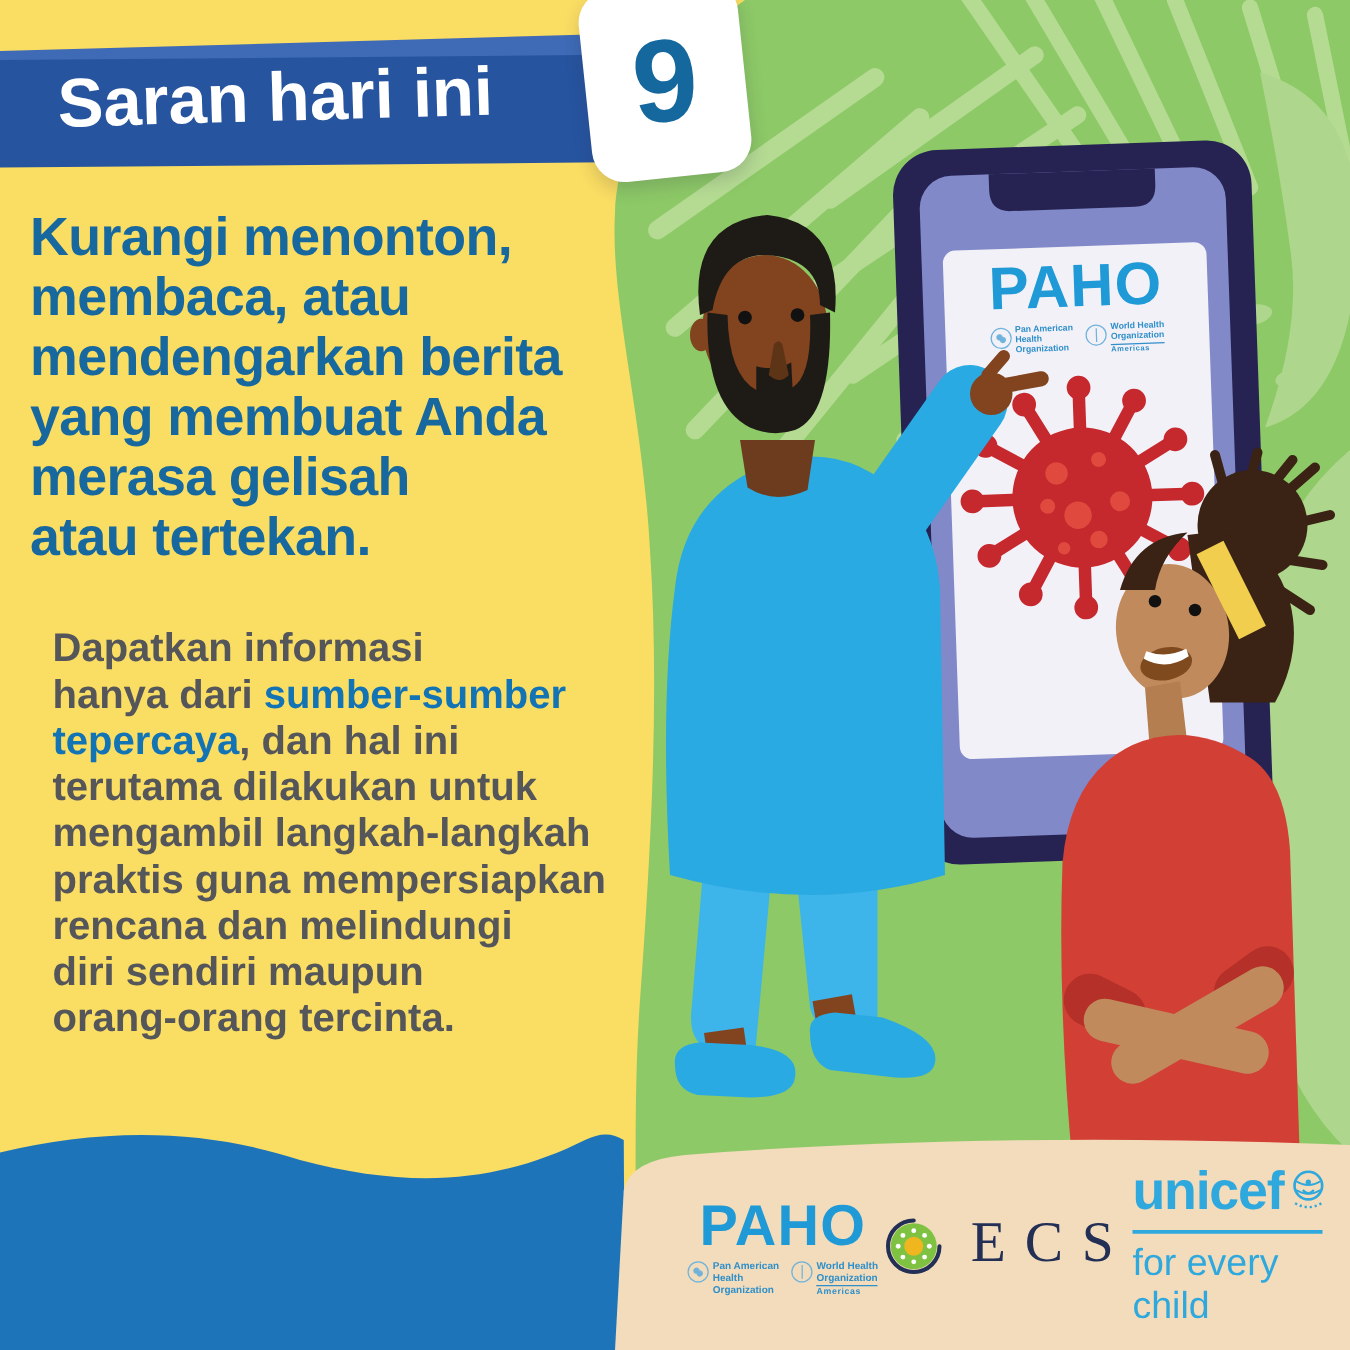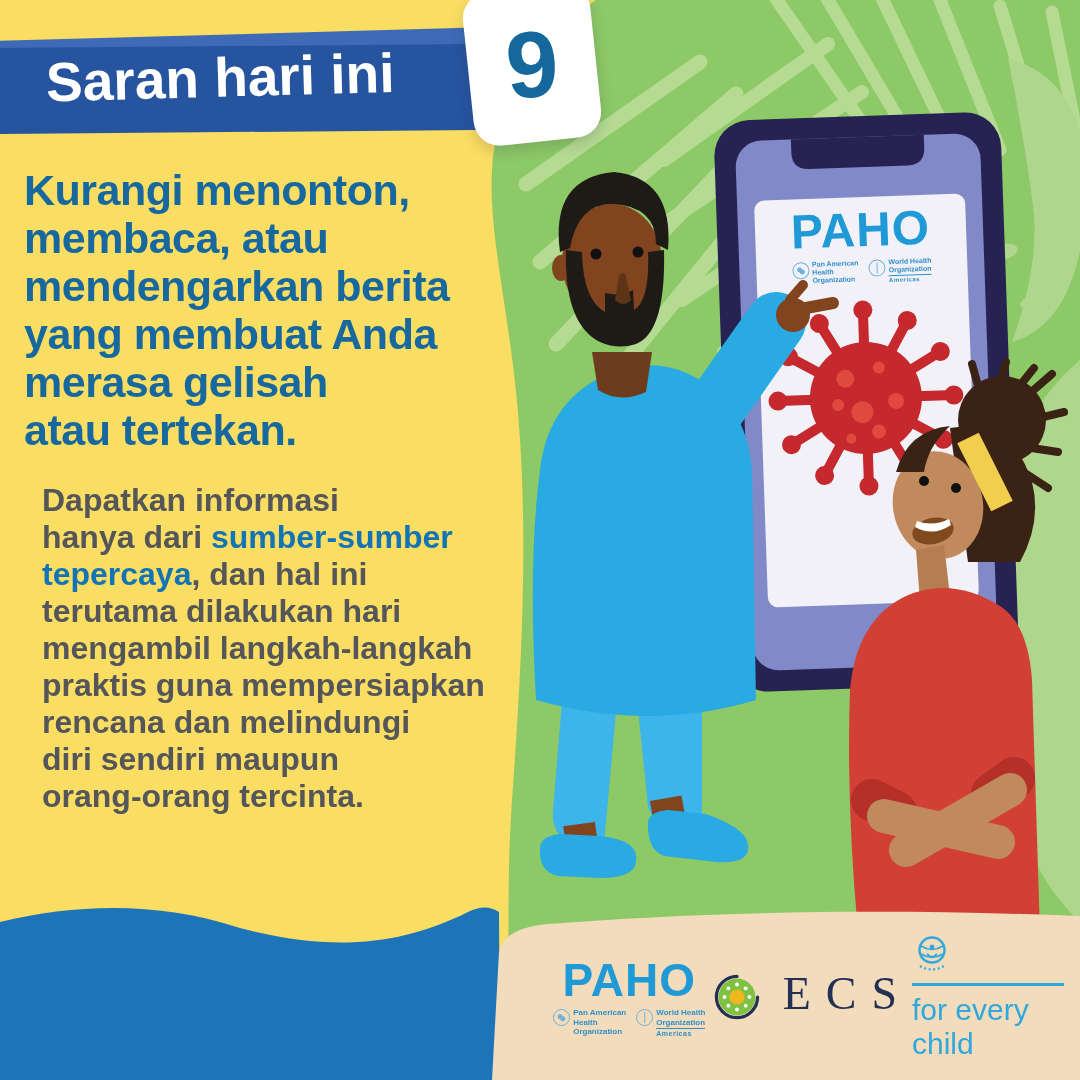--- a/index.html
+++ b/index.html
@@ -30,21 +30,21 @@
   }
   .number-card span{font-size:94px;font-weight:800;color:#15689e;transform:rotate(2deg);}
 
   
   .headline{
     position:absolute;left:24px;top:166px;width:530px;z-index:3;
     font-size:43px;line-height:48px;font-weight:800;color:#17689f;
     letter-spacing:-0.5px;white-space:pre-line;
   }
   .body-text{
-    position:absolute;left:42px;top:482px;width:505px;z-index:3;
+    position:absolute;left:42px;top:500px;width:505px;z-index:3;
     font-size:32px;line-height:37px;font-weight:700;color:#55565a;
     white-space:pre-line;
   }
   .body-text .hl{color:#1273b5;}
 
   
   .screen-content{
     position:absolute;left:762px;top:206px;width:209px;z-index:5;
     transform:rotate(-2deg);transform-origin:105px 194px;text-align:center;
   }
@@ -136,21 +136,21 @@
 
   <div class="headline">Kurangi menonton,
 membaca, atau
 mendengarkan berita
 yang membuat Anda
 merasa gelisah
 atau tertekan.</div>
   <div class="body-text"><span>Dapatkan informasi
 hanya dari </span><span class="hl">sumber-sumber
 tepercaya</span><span>, dan hal ini
-terutama dilakukan hari
+terutama dilakukan untuk
 mengambil langkah-langkah
 praktis guna mempersiapkan
 rencana dan melindungi
 diri sendiri maupun
 orang-orang tercinta.</span></div>
 
   <svg class="layer z4" viewBox="0 0 1080 1080" aria-hidden="true">
     <g transform="rotate(-2 867 400)">
       <rect x="723" y="116" width="287" height="572" rx="36" fill="#262353"></rect>
       <rect x="744" y="137" width="245" height="530" rx="26" fill="#8289c9"></rect>
@@ -313,20 +313,21 @@
             <circle cx="16" cy="16" r="1.8"></circle>
           <circle cx="24" cy="12.5" r="1.8"></circle>
             <circle cx="32" cy="16" r="1.8"></circle>
         </g>
       </svg>
       <span class="oecs-letters">ECS</span>
     </div>
 
     <div class="logo-unicef">
       <div class="unicef-top">
+        <span class="unicef-wordmark">unicef</span>
         <svg width="40" height="40" viewBox="0 0 40 40" aria-hidden="true">
           <circle cx="20" cy="16" r="12.5" stroke="#2fa8dd" stroke-width="2.4" fill="none"></circle>
           <path d="M9 12 q11 7 22 0 M9 20 q11 7 22 0" stroke="#2fa8dd" stroke-width="1.6" fill="none"></path>
           <circle cx="20" cy="13" r="2.4" fill="#2fa8dd"></circle>
           <path d="M15 20 q5 6 10 0" stroke="#2fa8dd" stroke-width="2" fill="none"></path>
           <path d="M8 32 q12 7 24 0" stroke="#2fa8dd" stroke-width="2.2" fill="none" stroke-dasharray="2 2.6"></path>
         </svg>
       </div>
       <div class="unicef-line"></div>
       <div class="unicef-tagline">for every child</div>

